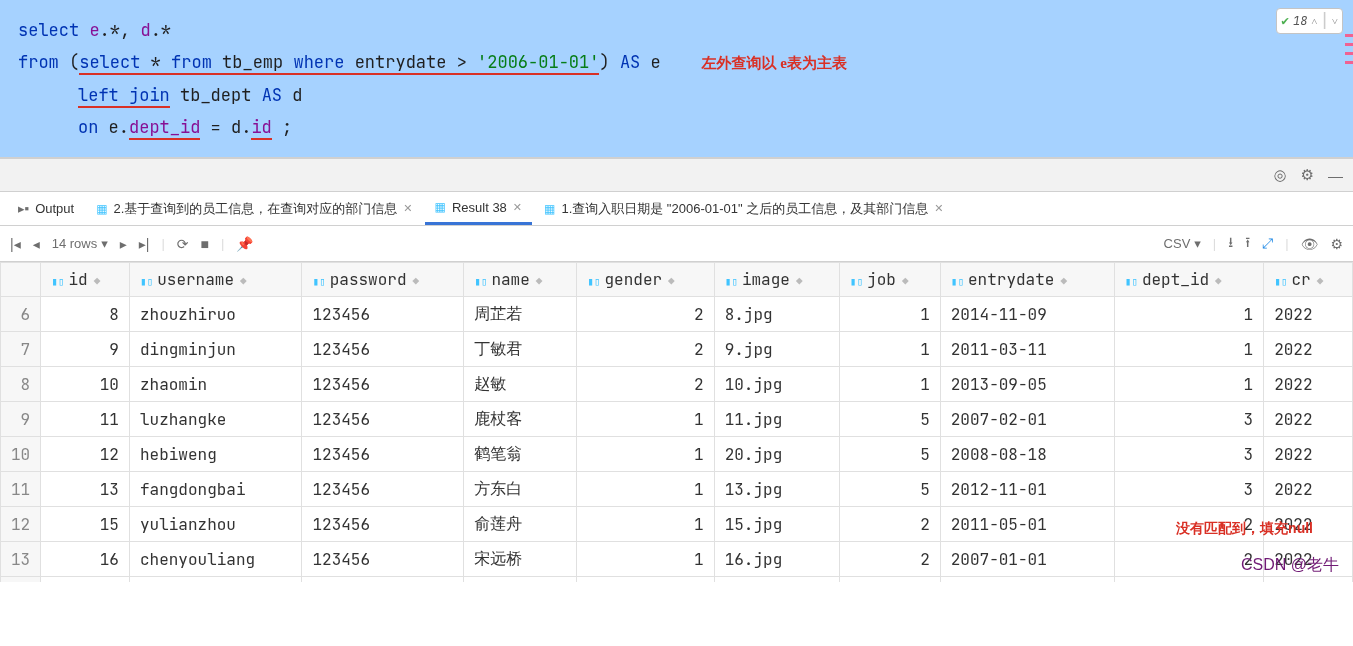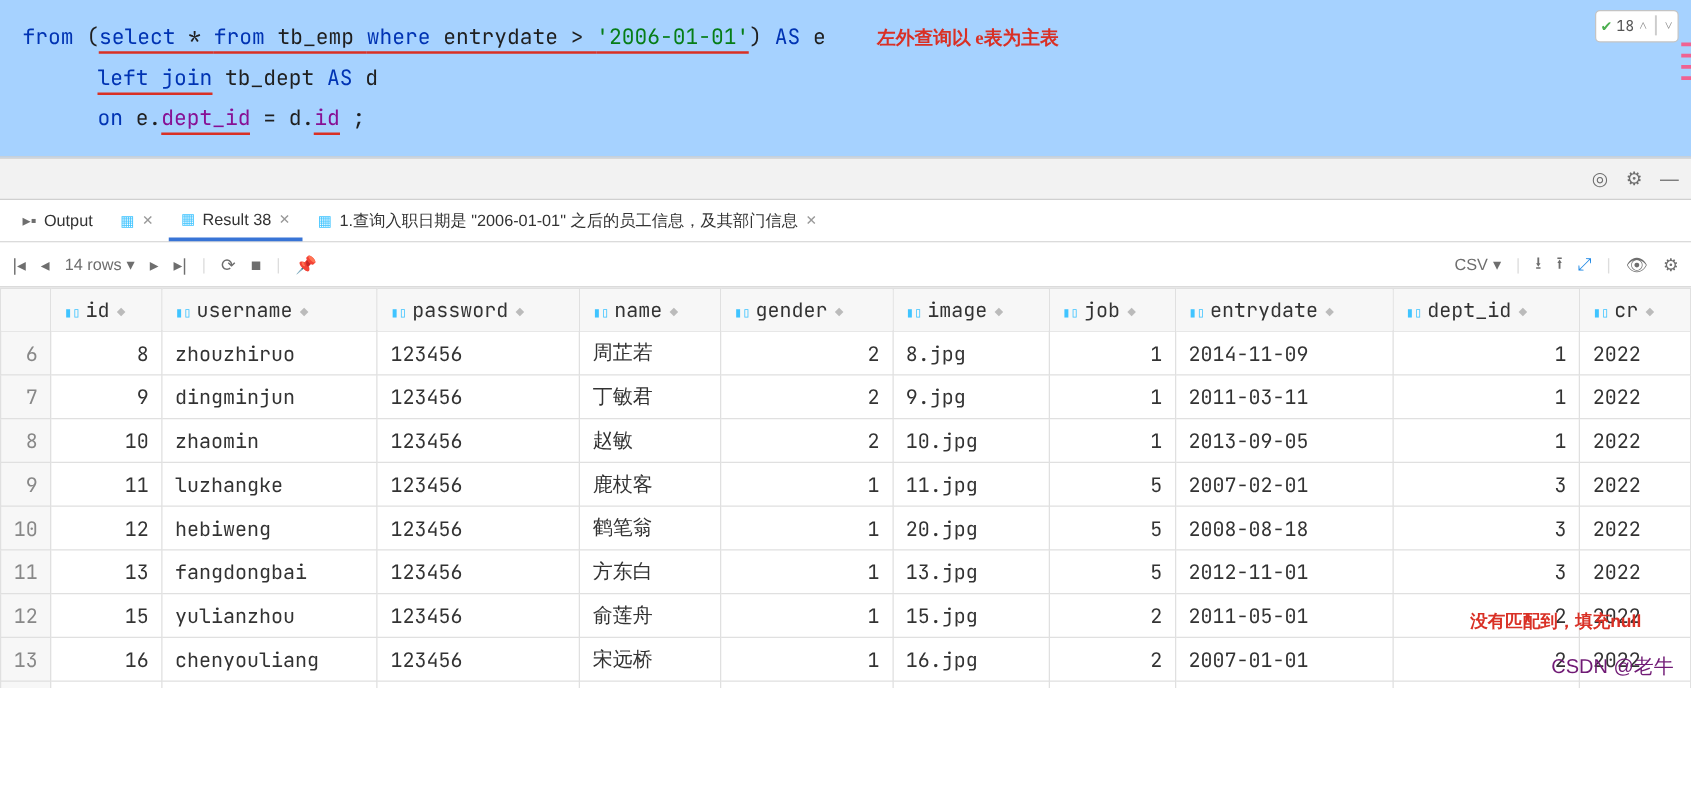--- a/index.html
+++ b/index.html
@@ -6,21 +6,21 @@
 body { font-family: -apple-system, "Segoe UI", Arial, sans-serif; background: #fff; color: #333; font-size: 13px; overflow: hidden; }
 .editor-area { background: #a6d2ff; padding: 14px 10px 14px 18px; position: relative; font-family: "JetBrains Mono", Consolas, monospace; font-size: 17px; line-height: 32px; border-bottom: 1px solid #d0d0d0; }
 .editor-area .kw1 { color: #0033b3; }
 .editor-area .ident { color: #871094; }
 .editor-area .str { color: #067d17; }
 .editor-area .plain { color: #1f1f1f; }
 .underline-red { border-bottom: 2px solid #d93025; }
 .annotation { color: #d93025; font-weight: bold; font-family: Liberation Serif, serif; font-size: 15px; }
 .badge-area { position: absolute; top: 8px; right: 10px; display: flex; align-items: center; gap: 0; background: #fff; border: 1px solid #c4c4c4; border-radius: 4px; height: 26px; padding: 0 4px; }
 .badge-area .check { color: #4caf50; font-weight: bold; font-size: 13px; }
-.badge-area .num { color: #555; font-size: 12px; padding: 0 4px; }
+.badge-area .num { color: #555; font-size: 12px; padding: 0 4px; font-style: italic; }
 .badge-area .sep { color: #ccc; padding: 0 2px; }
 .gutter-right { position: absolute; right: 0; top: 34px; bottom: 0; width: 8px; }
 .gutter-mark { width: 8px; height: 3px; background: #f06292; margin-bottom: 6px; }
 .panel-bar { background: #f2f2f2; border-top: 1px solid #d0d0d0; border-bottom: 1px solid #d0d0d0; height: 34px; display: flex; align-items: center; justify-content: flex-end; padding: 0 10px; gap: 14px; color: #6e6e6e; }
 .panel-bar .icon { font-size: 15px; cursor: pointer; }
 .tabs-bar { display: flex; align-items: center; height: 34px; border-bottom: 1px solid #d0d0d0; padding: 0 8px; gap: 2px; font-size: 13px; color: #333; }
 .tab { display: flex; align-items: center; gap: 6px; padding: 0 10px; height: 100%; cursor: pointer; }
 .tab.active { border-bottom: 3px solid #3874d6; }
 .tab .ticon { color: #40c4ff; font-size: 12px; }
 .tab .close { color: #999; font-size: 11px; }
@@ -50,20 +50,23 @@
     <span class="sep">|</span>
     <span style="font-size:11px;color:#888;">˅</span>
   </div>
   <div class="gutter-right">
     <div class="gutter-mark"></div>
       <div class="gutter-mark"></div>
       <div class="gutter-mark"></div>
       <div class="gutter-mark"></div>
   </div>
   <div>
+    <span class="kw1">select</span><span class="plain"> </span><span class="ident">e</span><span class="plain">.*, </span><span class="ident">d</span><span class="plain">.*</span>
+  </div>
+  <div>
     <span class="kw1">from</span><span class="plain"> (</span><span class="kw1 underline-red">select</span><span class="plain underline-red"> * </span><span class="kw1 underline-red">from</span><span class="plain underline-red"> tb_emp </span><span class="kw1 underline-red">where</span><span class="plain underline-red"> entrydate &gt; </span><span class="str underline-red">'2006-01-01'</span><span class="plain">) </span><span class="kw1">AS</span><span class="plain"> e</span>
     &nbsp;&nbsp;&nbsp;<span class="annotation">左外查询以 e表为主表</span>
   </div>
   <div style="padding-left:60px;">
     <span class="kw1 underline-red">left join</span><span class="plain"> tb_dept </span><span class="kw1">AS</span><span class="plain"> d</span>
   </div>
   <div style="padding-left:60px;">
     <span class="kw1">on</span><span class="plain"> e.</span><span class="ident underline-red">dept_id</span><span class="plain"> = d.</span><span class="ident underline-red">id</span><span class="plain">  ;</span>
   </div>
 </div>
@@ -74,20 +77,21 @@
   <span class="icon">—</span>
 </div>
 
 <div class="tabs-bar">
   <div class="tab">
     <span style="color:#6e6e6e;">▸▪</span>
     <span>Output</span>
   </div>
   <div class="tab">
     <span class="ticon">▦</span>
+    <span>2.基于查询到的员工信息，在查询对应的部门信息</span>
     <span class="close">✕</span>
   </div>
   <div class="tab active">
     <span class="ticon">▦</span>
     <span>Result 38</span>
     <span class="close">✕</span>
   </div>
   <div class="tab">
     <span class="ticon">▦</span>
     <span>1.查询入职日期是 "2006-01-01" 之后的员工信息，及其部门信息</span>

